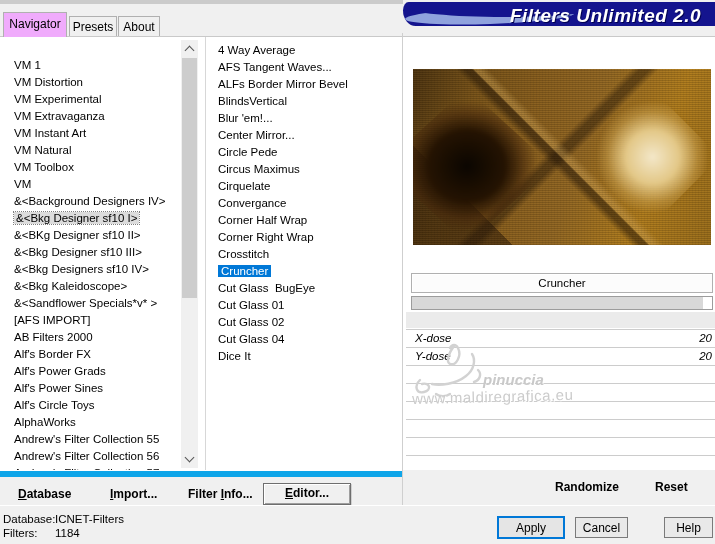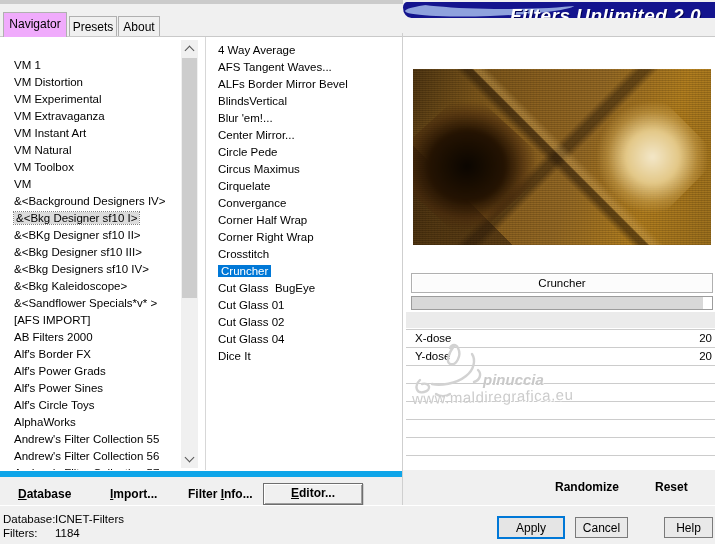--- a/index.html
+++ b/index.html
@@ -9,21 +9,21 @@
   .abs{position:absolute;}
 
   
   .top-edge{left:0;top:0;width:403px;height:4px;background:#cbcbcb;}
   .tab{box-sizing:border-box;border:1px solid #b0b0b0;border-bottom:none;
        background:#f0f0f0;font-size:12px;text-align:center;line-height:20px;}
   .tab.active{background:#f0abfc;line-height:23px;z-index:3;}
   .tabpage{left:0;top:36px;width:715px;height:435px;background:#ffffff;
            border-top:1px solid #c9c9c9;z-index:1;}
 
-  .banner{left:403px;top:2px;width:312px;height:16px;background:#14148e;
+  .banner{left:403px;top:2px;width:312px;height:24px;background:#14148e;
           border-bottom-left-radius:18px 22px;border-top-left-radius:8px 12px;
           overflow:hidden;z-index:2;}
   .banner .swoosh{position:absolute;left:2px;bottom:2px;width:170px;height:16px;
           background:#8fa2dd;border-radius:50%;transform:rotate(-2deg);}
   .banner .swoosh-mask{position:absolute;left:6px;bottom:9px;width:190px;height:18px;
           background:#14148e;border-radius:50%;}
   .banner .btitle{position:absolute;right:14px;top:3px;color:#ffffff;
           font-size:19px;font-weight:bold;font-style:italic;letter-spacing:.5px;
           text-shadow:1px 1px 0 #000050;}
 
@@ -67,38 +67,38 @@
     clip-path:polygon(50% 0%,100% 50%,50% 100%,0% 50%);filter:blur(1px);}
 
   .fname-bar{left:411px;top:273px;width:302px;height:20px;box-sizing:border-box;
     border:1px solid #b0b0b0;background:#fcfcfc;font-size:11.5px;
     text-align:center;line-height:18px;z-index:2;box-shadow:inset 1px 1px 0 #fff;}
   .progress{left:411px;top:296px;width:302px;height:14px;box-sizing:border-box;
     border:1px solid #9c9c9c;background:#ffffff;z-index:2;}
   .progress .fill{height:100%;width:97%;background:#d8d8d8;}
   .grayband{left:406px;top:312px;width:309px;height:16px;background:#ebebeb;z-index:2;}
 
-  .params{left:406px;top:329px;width:309px;border-top:1px solid #cccccc;z-index:2;}
+  .params{left:406px;top:329px;width:309px;border-top:1px solid #cccccc;z-index:2;font-style:italic;}
   .prow{position:relative;height:17px;line-height:17px;border-bottom:1px solid #cccccc;
         background:#ffffff;font-size:11.5px;}
   .prow .pn{position:absolute;left:9px;}
   .prow .pv{position:absolute;right:3px;}
 
   .wm-squiggle{left:410px;top:340px;z-index:3;}
   .wm1{left:483px;top:371px;font-size:15px;font-style:italic;font-weight:bold;
        color:#c9c9c9;z-index:3;text-shadow:1px 1px 0 #fff;}
   .wm2{left:412px;top:388px;font-size:15px;color:#cccccc;letter-spacing:.5px;
        z-index:3;text-shadow:1px 1px 0 #fff;transform:rotate(-1.5deg);}
 
   
   .lfooter{left:0;top:471px;width:402px;height:34px;background:#f0f0f0;z-index:4;
            border-top:6px solid #0ea5e9;}
   .rfooter{left:403px;top:470px;width:312px;height:35px;background:#f0f0f0;z-index:4;}
   .flabel{position:absolute;top:10px;font-size:12px;font-weight:bold;cursor:default;}
-  .ebtn{position:absolute;left:263px;top:6px;width:100px;height:22px;box-sizing:border-box;
+  .ebtn{position:absolute;left:263px;top:6px;width:88px;height:22px;box-sizing:border-box;
         background:#f0f0f0;border:1px solid #6e6e6e;
         box-shadow:inset 1px 1px 0 #ffffff, inset -1px -1px 0 #9e9e9e, 1px 1px 0 #d0d0d0;
         font-size:12px;font-weight:bold;text-align:center;line-height:19px;}
 
   
   .status{left:0;top:505px;width:715px;height:39px;background:#f0f0f0;z-index:4;
           border-top:1px solid #ffffff;}
   .stext{position:absolute;font-size:11.5px;}
   .btn{position:absolute;box-sizing:border-box;background:#e9e9e9;
        border:1px solid #7a7a7a;font-size:12px;text-align:center;z-index:5;}

